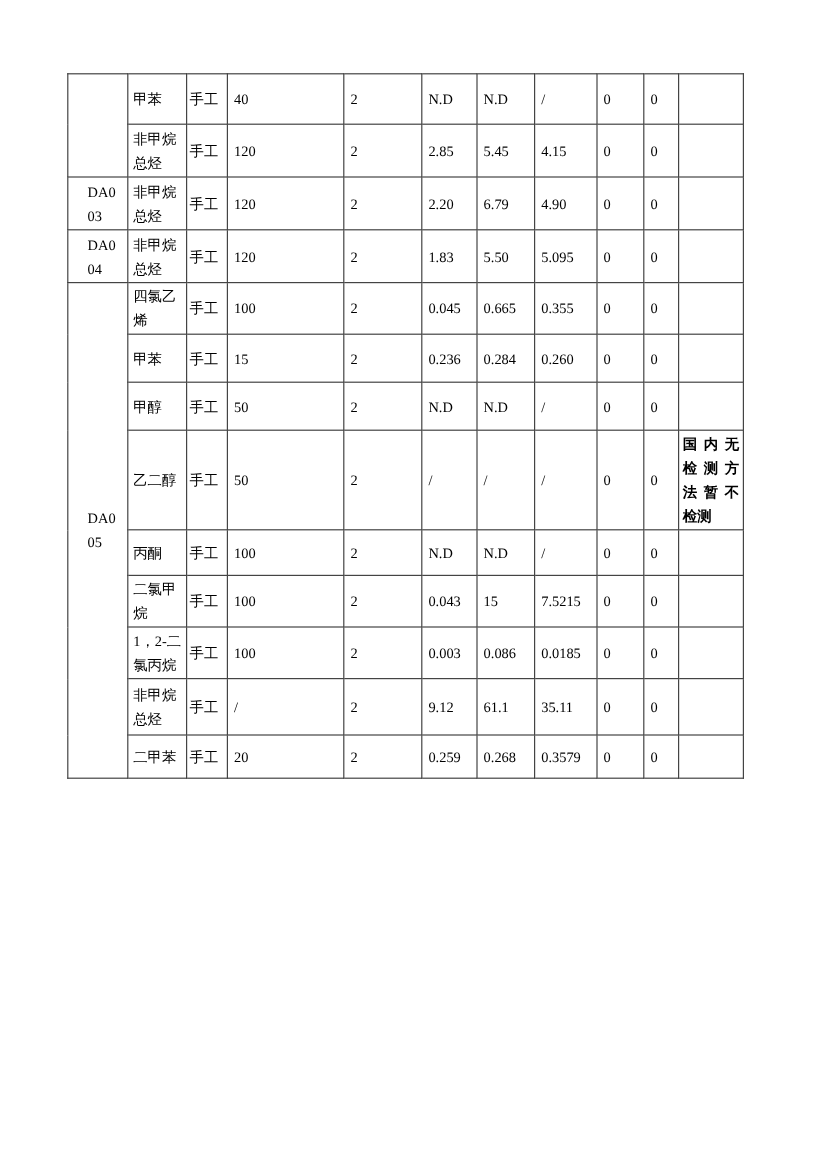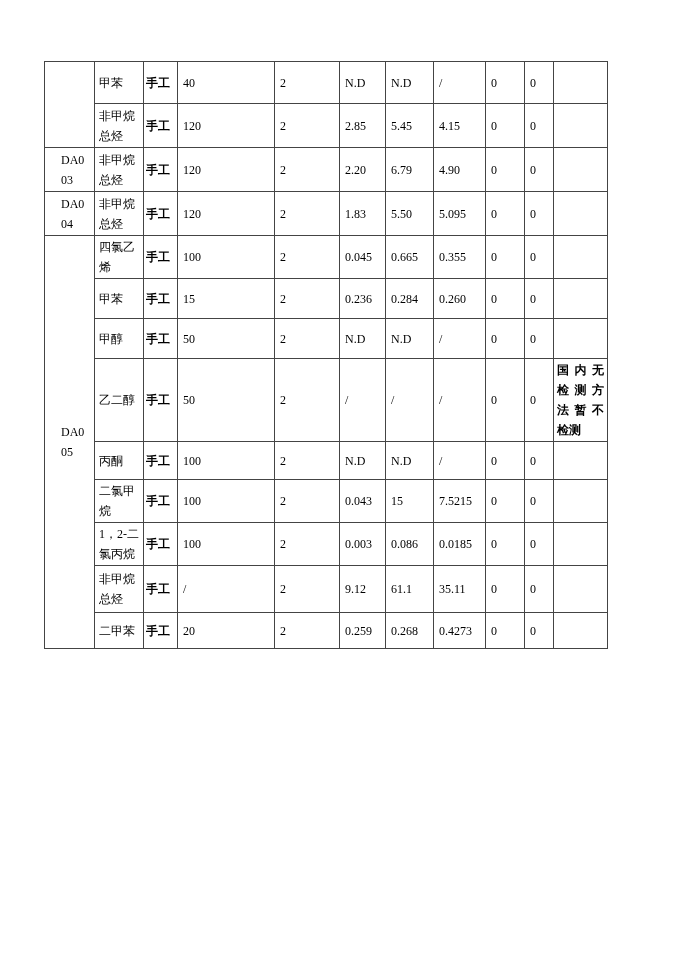--- a/index.html
+++ b/index.html
@@ -7,41 +7,41 @@
   .page {
     position: relative;
     width: 680px;
     height: 962px;
     background: #ffffff;
     margin: 0 auto;
     overflow: hidden;
   }
   table.report-table {
     position: absolute;
-    left: 44px;
+    left: 56px;
     top: 61px;
     border-collapse: collapse;
     table-layout: fixed;
     width: 563px;
   }
   .report-table td {
     border: 1px solid #444444;
     font-family: "Liberation Serif", "DejaVu Serif", serif;
     font-size: 12px;
     line-height: 20px;
     color: #000000;
     vertical-align: middle;
     text-align: left;
     padding: 1px 4px 1px 5px;
     overflow: hidden;
     word-break: break-word;
   }
   .report-table td.c-id  { padding-left: 16px; }
   .report-table td.c-sub { padding: 1px 2px 1px 4px; }
-  .report-table td.c-met { white-space: nowrap; padding: 1px 2px; font-weight: bold; }
+  .report-table td.c-met { white-space: nowrap; padding: 1px 2px; }
   .report-table td.c-rem { text-align: justify; padding: 1px 3px; font-weight: bold; }
 </style>
 </head>
 <body>
 
 <div class="page">
   <table class="report-table">
     <colgroup>
       <col style="width:50px">
         <col style="width:49px">
@@ -204,20 +204,20 @@
         <td class="c-z2">0</td>
         <td class="c-rem"></td>
       </tr>
       <tr style="height:36px">
         <td class="c-sub">二甲苯</td>
         <td class="c-met">手工</td>
         <td class="c-lim">20</td>
         <td class="c-frq">2</td>
         <td class="c-v1">0.259</td>
         <td class="c-v2">0.268</td>
-        <td class="c-v3">0.4273</td>
+        <td class="c-v3">0.3579</td>
         <td class="c-z1">0</td>
         <td class="c-z2">0</td>
         <td class="c-rem"></td>
       </tr>
     </tbody>
   </table>
 </div>
 
 </body></html>

